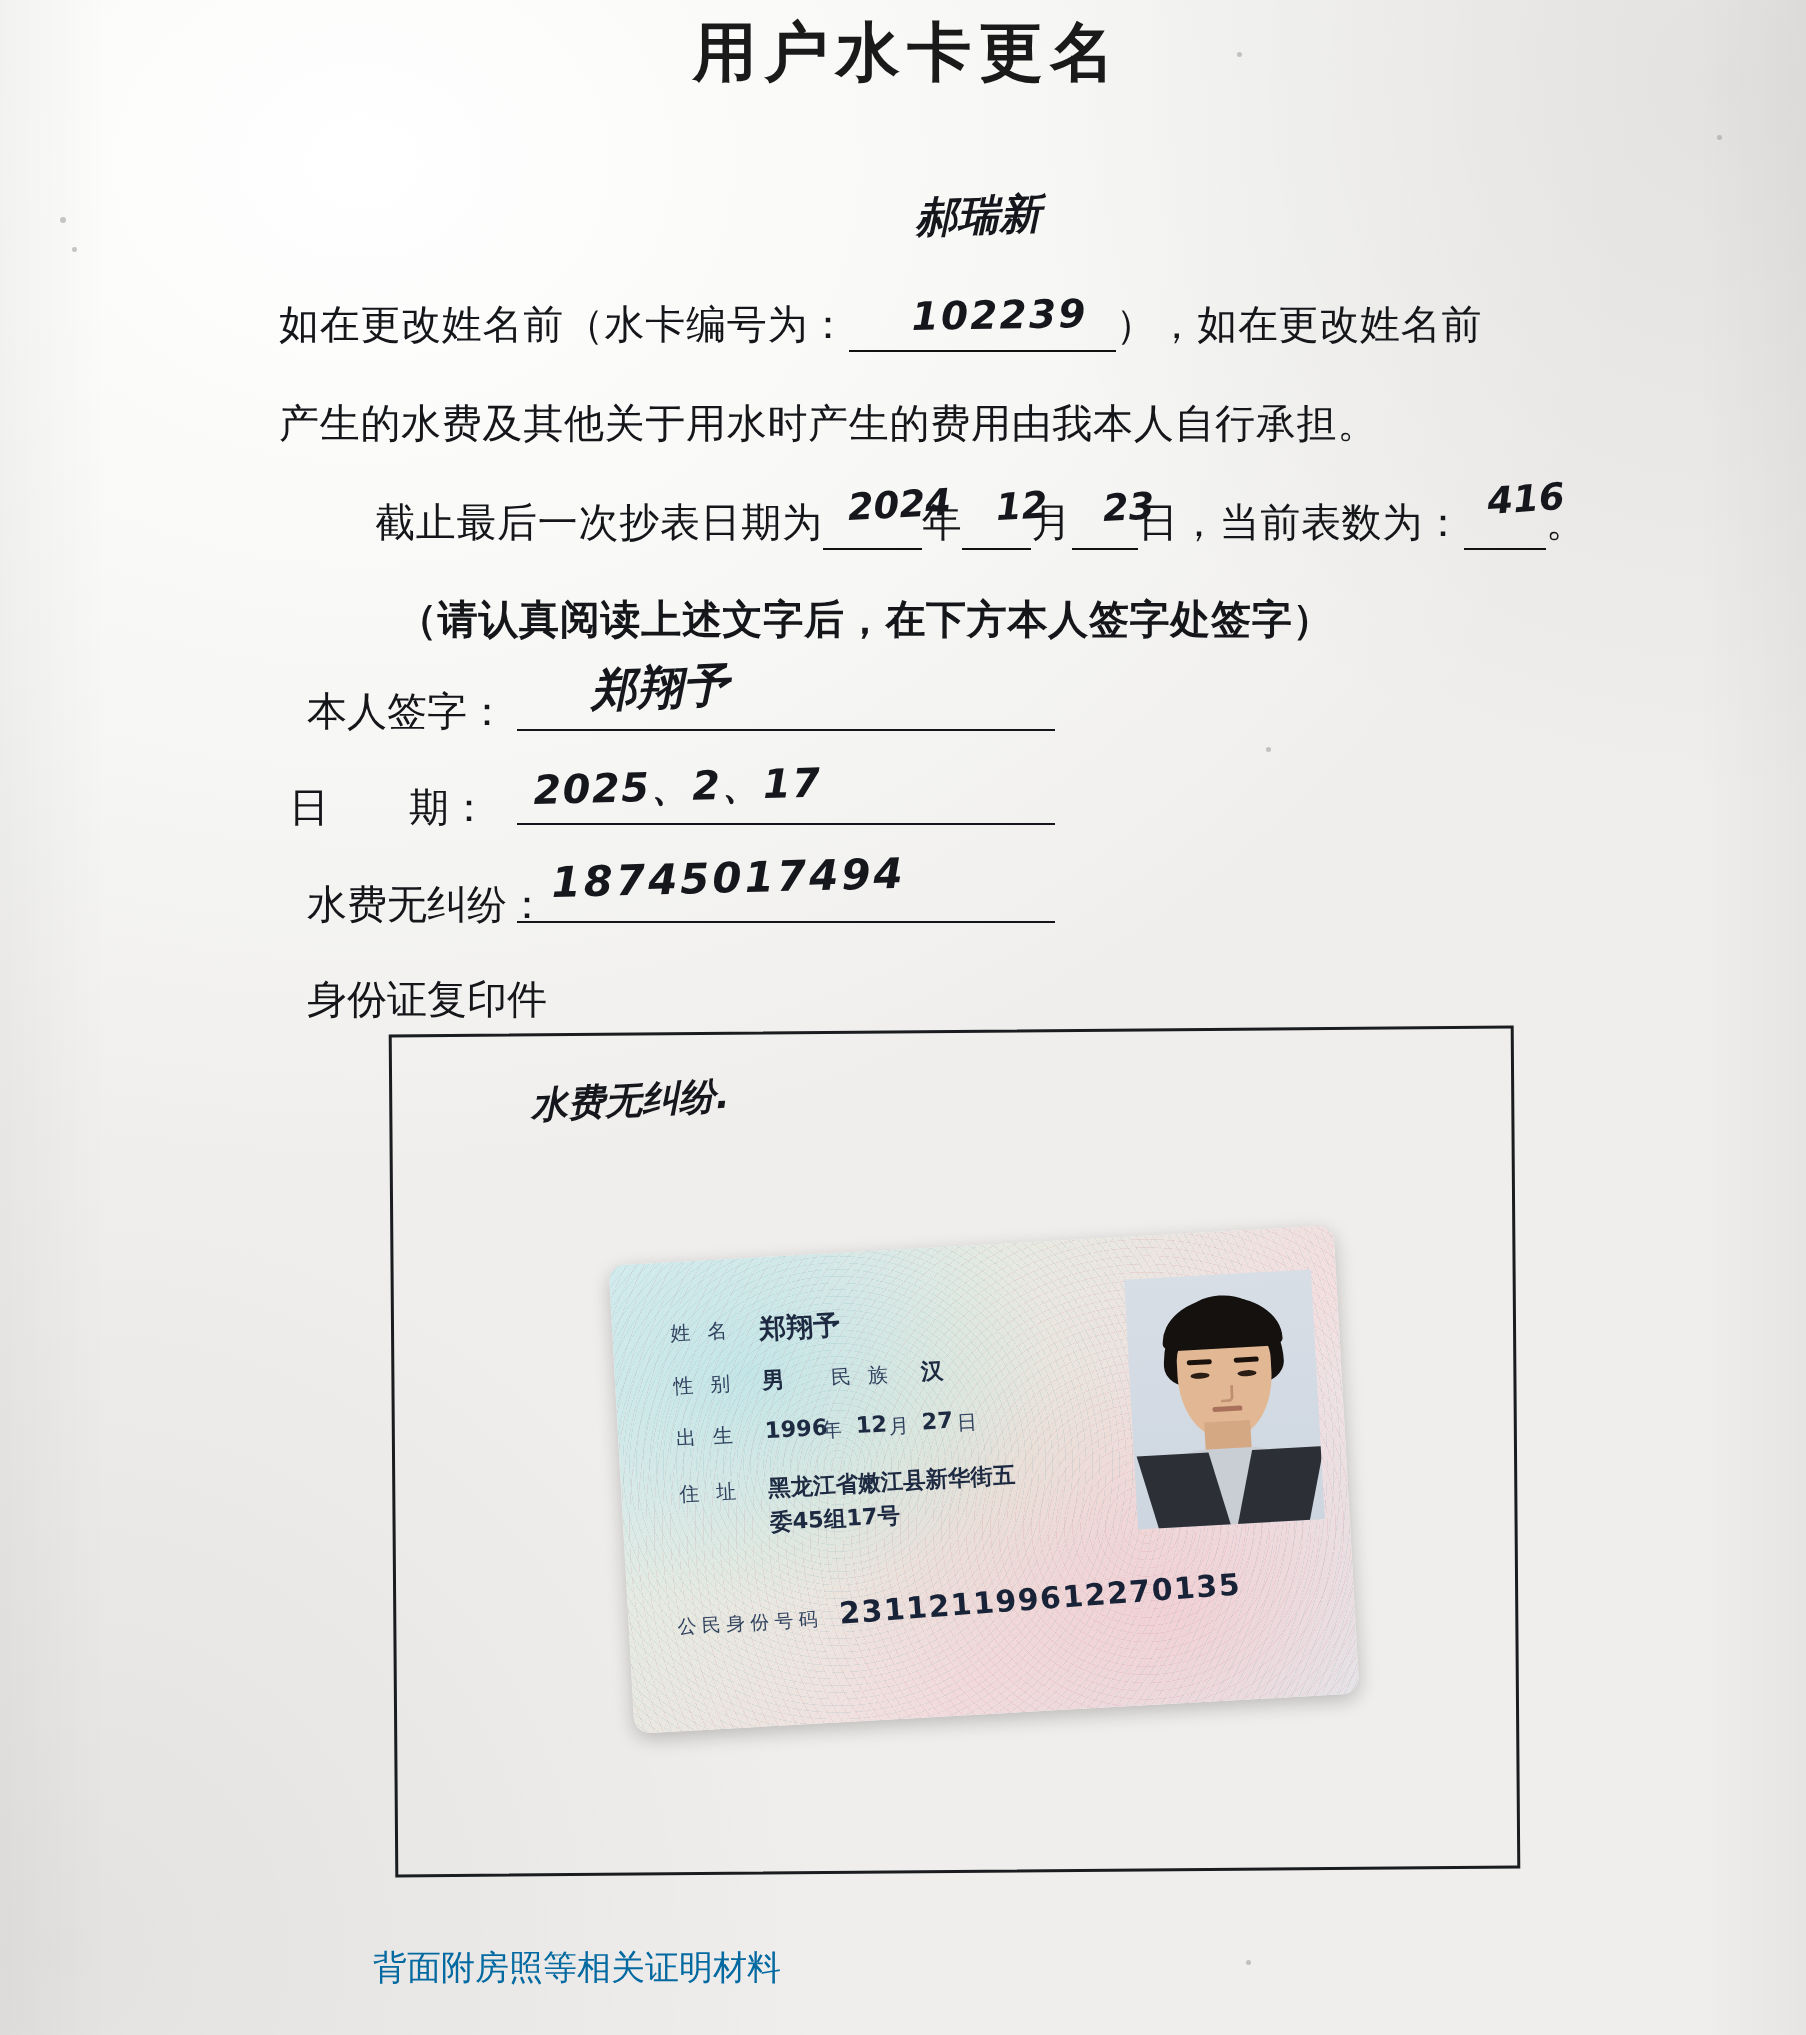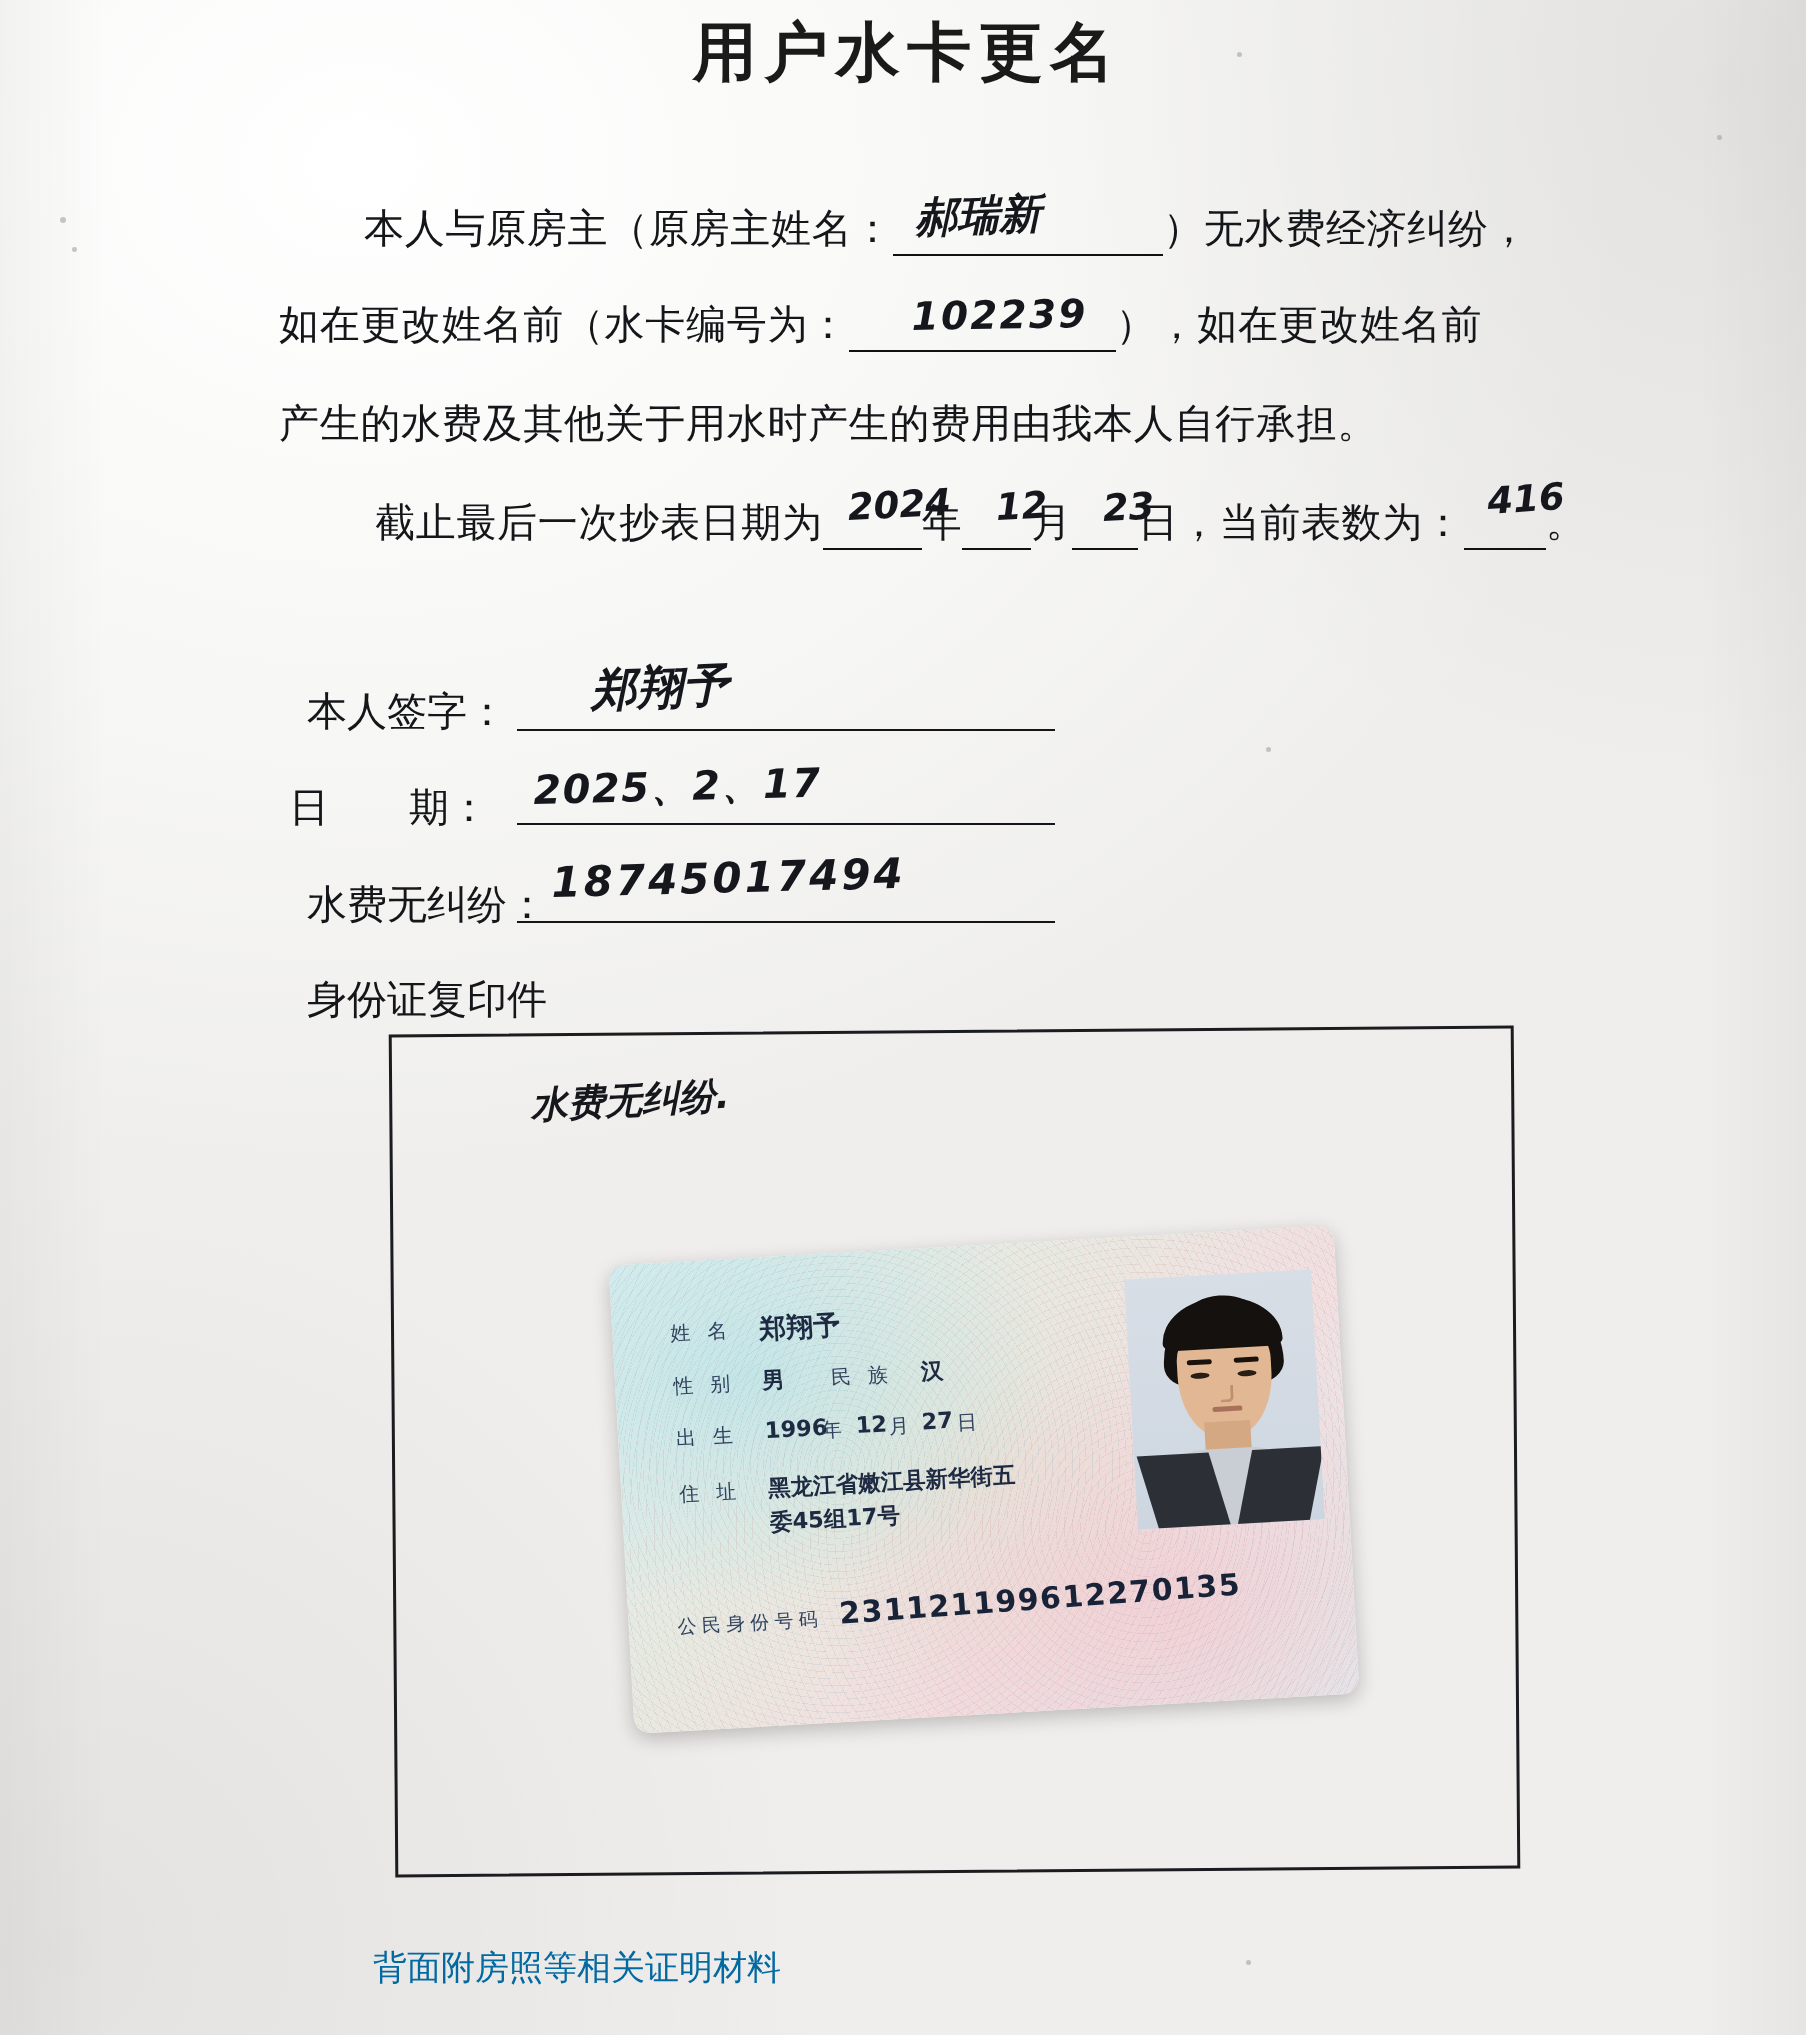--- a/index.html
+++ b/index.html
@@ -246,40 +246,38 @@
 </style>
 </head>
 <body>
 
 <div id="paper"></div>
 
 <div class="doc">
 
   <div id="title">用户水卡更名</div>
 
-  <div class="line" style="left:364px; top:201px;">
-    <span>本人与原房主（原房主姓名：</span><span class="blank-underline" style="width:270px;"></span><span>）无水费经济纠纷，</span>
-  </div>
   <div class="hand" style="left:916px; top:190px; font-size:42px; transform:rotate(-2deg);">郝瑞新</div>
 
   <div class="line" style="left:279px; top:297px;">
     <span>如在更改姓名前（水卡编号为：</span><span class="blank-underline" style="width:267px;"></span><span>），如在更改姓名前</span>
   </div>
   <div class="hand" style="left:912px; top:294px; font-size:39px; letter-spacing:2.2px; transform:rotate(-1deg);">102239</div>
 
   <div class="line" style="left:375px; top:495px;">
     <span>截止最后一次抄表日期为</span><span class="blank-underline" style="width:99px;"></span><span>年</span><span class="blank-underline" style="width:69px;"></span><span>月</span><span class="blank-underline" style="width:66px;"></span><span>日，当前表数为：</span><span class="blank-underline" style="width:82px;"></span><span>。</span>
   </div>
 
   <div class="line" style="left:279px; top:396px;">产生的水费及其他关于用水时产生的费用由我本人自行承担。</div>
   <div class="hand" style="left:849px; top:486px; font-size:37px; transform:rotate(-3deg);">2024</div>
   <div class="hand" style="left:997px; top:486px; font-size:37px; transform:rotate(-3deg);">12</div>
   <div class="hand" style="left:1104px; top:487px; font-size:37px; transform:rotate(-3deg);">23</div>
   <div class="hand" style="left:1489px; top:480px; font-size:37px; transform:rotate(-4deg);">416</div>
 
+  <div class="line" style="left:397px; top:592px; font-weight:bold;">（请认真阅读上述文字后，在下方本人签字处签字）</div>
 
   <div class="sig-label" style="left:307px; top:684px;">本人签字：</div>
   <div class="sig-rule" style="left:517px; top:729px; width:538px;"></div>
   <div class="hand" style="left:592px; top:660px; font-size:46px; transform:rotate(-2.5deg);">郑翔予</div>
 
   <div class="sig-label" style="left:289px; top:780px;">日　　期：</div>
   <div class="sig-rule" style="left:517px; top:823px; width:538px;"></div>
   <div class="hand" style="left:534px; top:763px; font-size:40px; letter-spacing:1.5px; transform:rotate(-1.5deg);">2025、2、17</div>
 
   <div class="sig-label" style="left:307px; top:877px;">水费无纠纷：</div>

